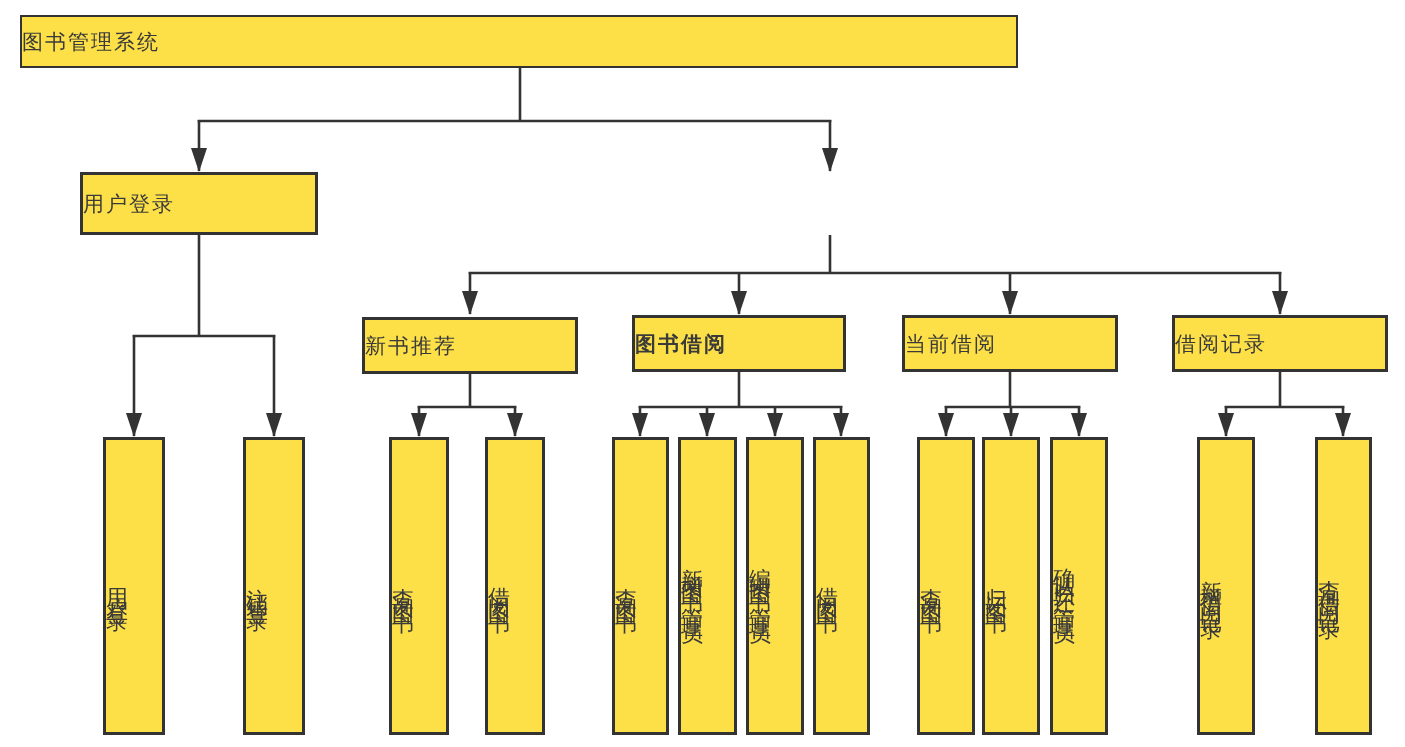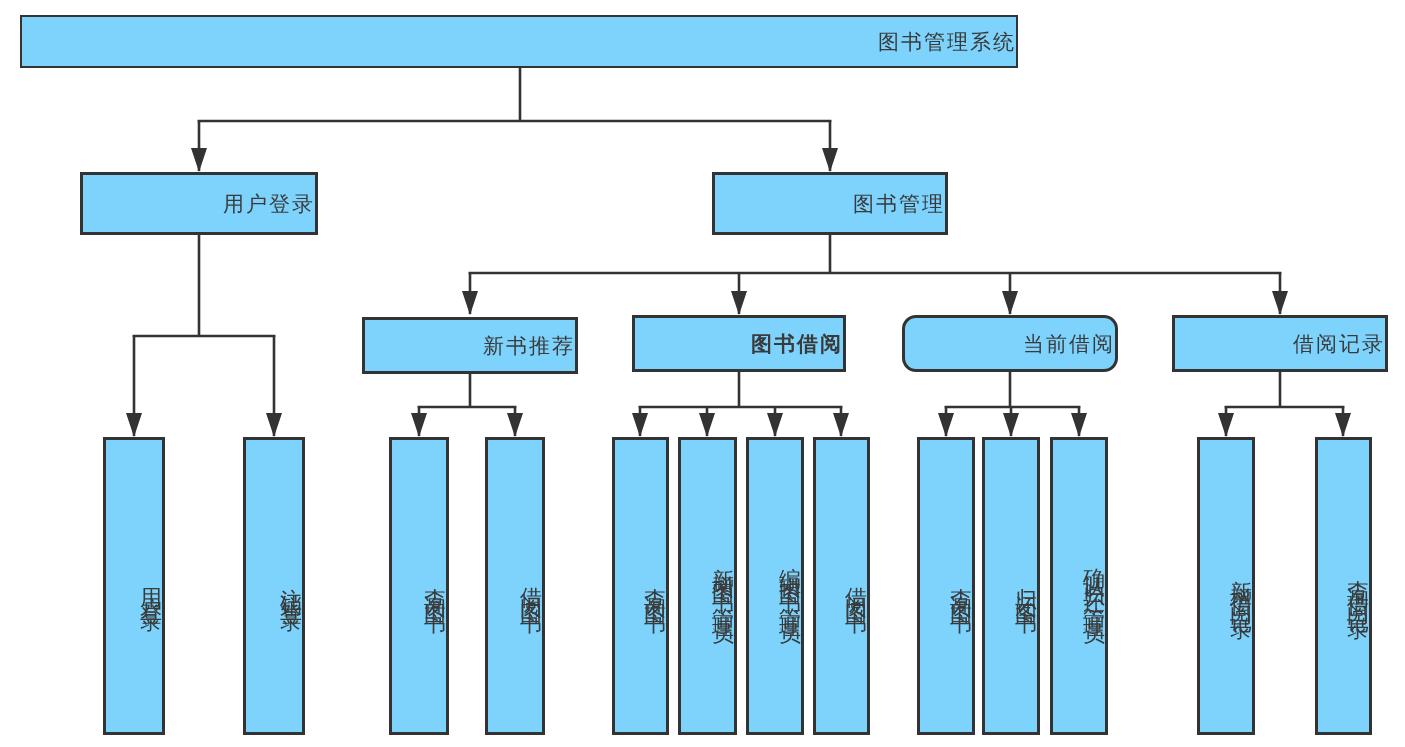--- a/index.html
+++ b/index.html
@@ -17,26 +17,26 @@
   }
   #connectors {
     position: absolute;
     left: 0;
     top: 0;
     pointer-events: none;
   }
   .box {
     position: absolute;
     box-sizing: border-box;
-    background: #7dd3fc;
+    background: #fde047;
     border: 3px solid #333333;
     color: #333333;
     display: flex;
     align-items: center;
-    justify-content: flex-end;
+    justify-content: flex-start;
     text-align: center;
   }
   .box.thin {
     border-width: 2px;
   }
   .hlabel {
     font-size: 21px;
     letter-spacing: 2px;
     color: #3a3a3a;
     white-space: nowrap;
@@ -114,31 +114,28 @@
     </g>
   </svg>
 
   <div class="box thin" style="left:20px; top:15px; width:998px; height:53px;">
     <span class="hlabel">图书管理系统</span>
   </div>
 
   <div class="box" style="left:80px; top:172px; width:238px; height:63px;">
     <span class="hlabel">用户登录</span>
   </div>
-  <div class="box" style="left:712px; top:172px; width:236px; height:63px;">
-    <span class="hlabel">图书管理</span>
-  </div>
 
   <div class="box" style="left:362px; top:317px; width:216px; height:57px;">
     <span class="hlabel">新书推荐</span>
   </div>
   <div class="box" style="left:632px; top:315px; width:214px; height:57px;font-weight:bold;">
     <span class="hlabel">图书借阅</span>
   </div>
-  <div class="box" style="left:902px; top:315px; width:216px; height:57px;border-radius:14px;">
+  <div class="box" style="left:902px; top:315px; width:216px; height:57px;">
     <span class="hlabel">当前借阅</span>
   </div>
   <div class="box" style="left:1172px; top:315px; width:216px; height:57px;">
     <span class="hlabel">借阅记录</span>
   </div>
 
   <div class="box leaf" style="left:103px; width:62px;">
     <span class="vlabel">用户登录</span>
   </div>
   <div class="box leaf" style="left:243px; width:62px;">

